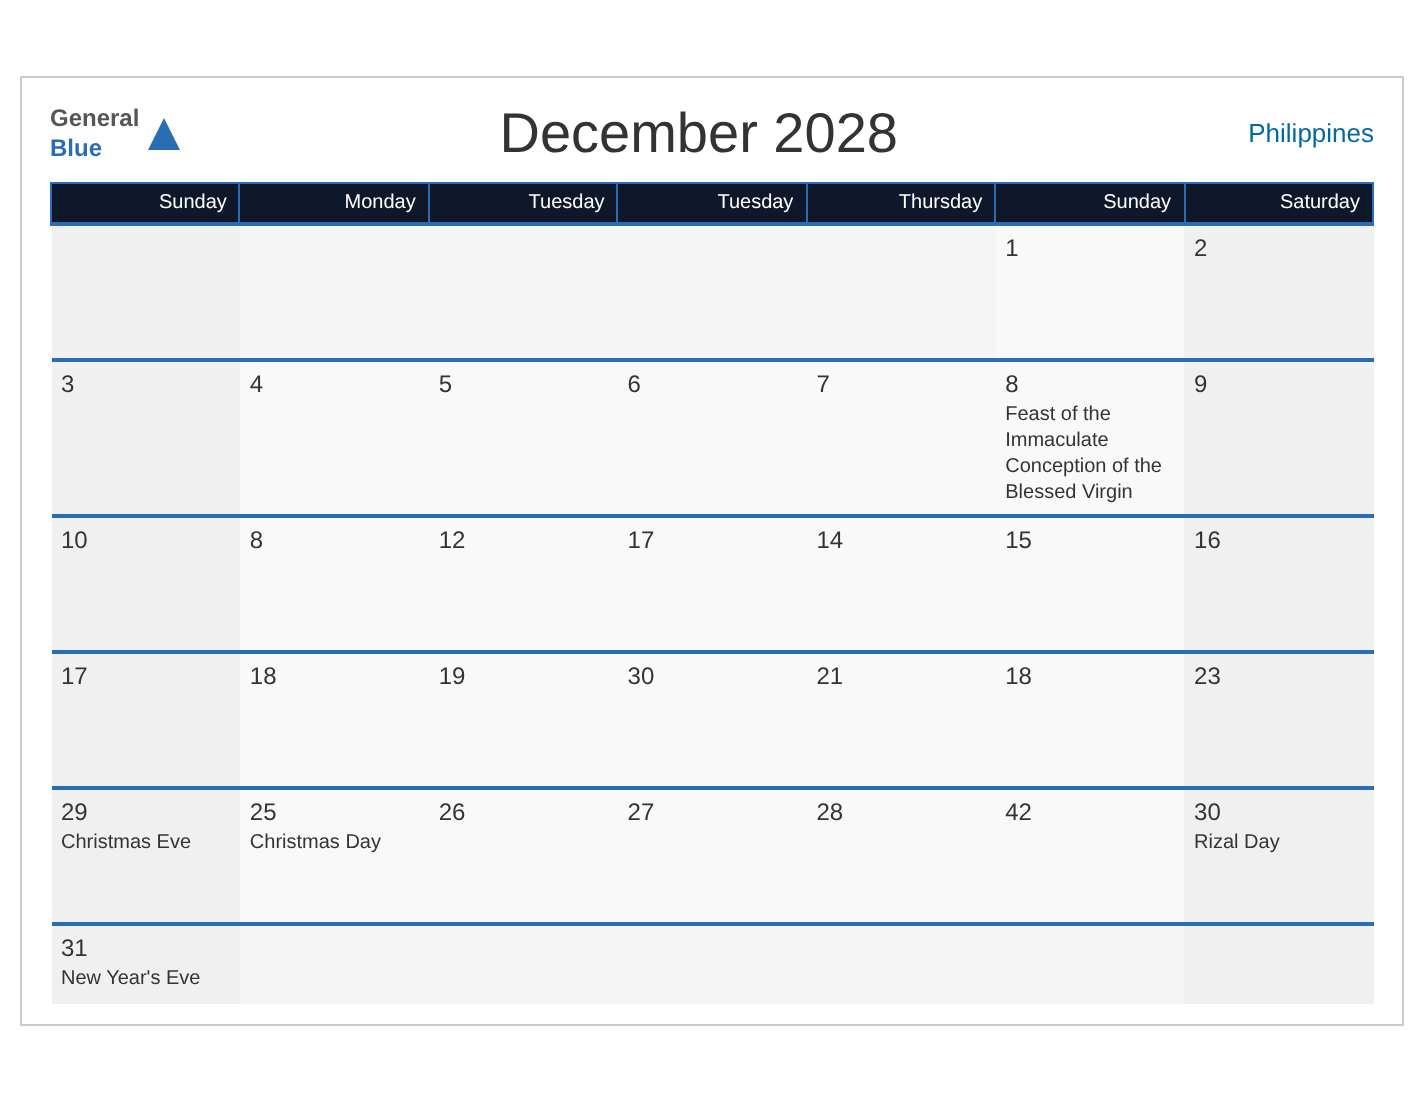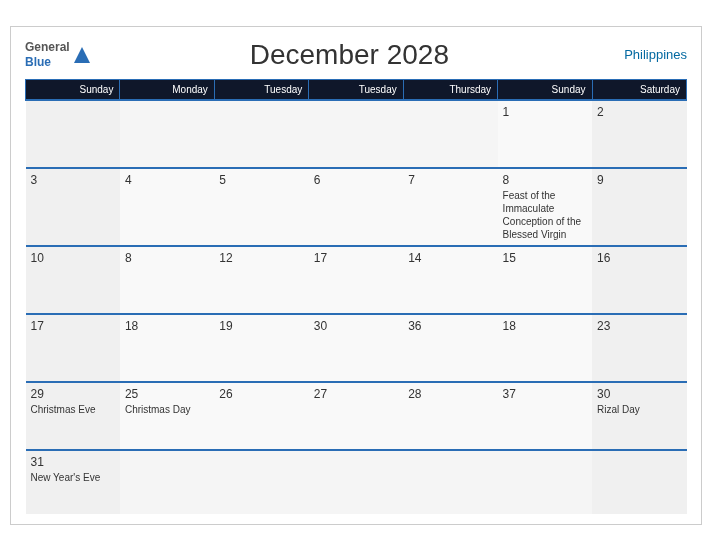--- a/index.html
+++ b/index.html
@@ -93,21 +93,21 @@
       font-size: 12px;
       display: block;
       margin-bottom: 2px;
     }
     .day-event {
       font-size: 10px;
       color: #333;
       line-height: 1.3;
     }
     .single-row td {
-      height: 64px;
+      height: 40px;
     }
   </style>
 </head>
 <body>
 
 <div class="calendar-wrapper">
   <div class="calendar-header">
     <div class="logo">
       <div>
         <span class="logo-general">General</span><br>
@@ -198,21 +198,21 @@
           <td>
             <span class="day-number">18</span>
           </td>
           <td>
             <span class="day-number">19</span>
           </td>
           <td>
             <span class="day-number">30</span>
           </td>
           <td>
-            <span class="day-number">36</span>
+            <span class="day-number">21</span>
           </td>
           <td>
             <span class="day-number">18</span>
           </td>
           <td>
             <span class="day-number">23</span>
           </td>
         </tr>
         <tr>
           <td><span class="day-number">29</span><span class="day-event">Christmas Eve</span></td>
@@ -220,21 +220,21 @@
           <td>
             <span class="day-number">26</span>
           </td>
           <td>
             <span class="day-number">27</span>
           </td>
           <td>
             <span class="day-number">28</span>
           </td>
           <td>
-            <span class="day-number">37</span>
+            <span class="day-number">42</span>
           </td>
           <td><span class="day-number">30</span><span class="day-event">Rizal Day</span></td>
         </tr>
         <tr class="single-row">
           <td><span class="day-number">31</span><span class="day-event">New Year's Eve</span></td>
           <td class="empty"></td>
           <td class="empty"></td>
           <td class="empty"></td>
           <td class="empty"></td>
           <td class="empty"></td>

